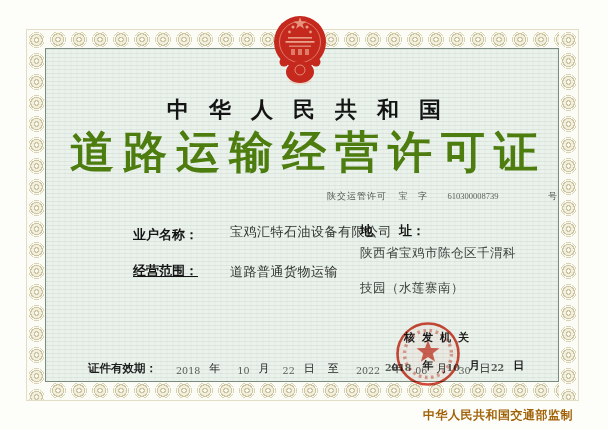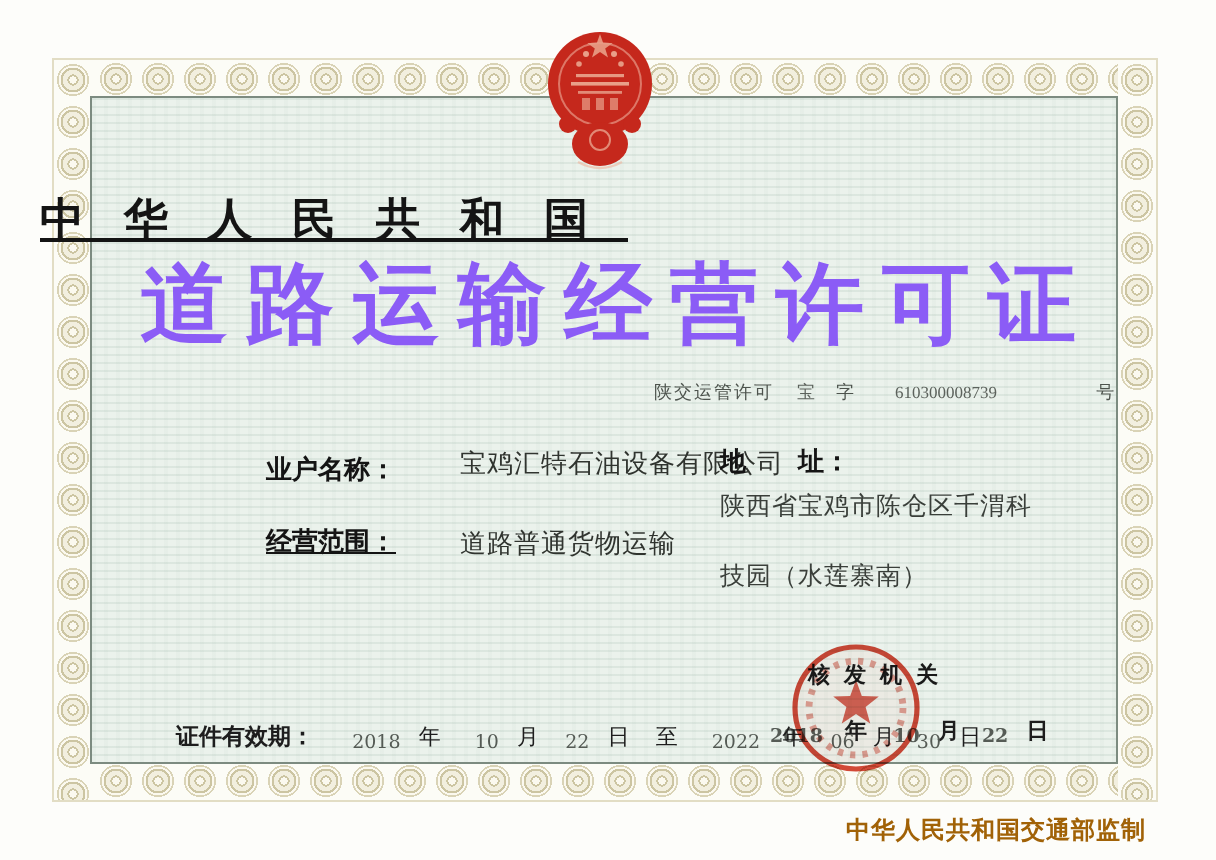--- a/index.html
+++ b/index.html
@@ -36,28 +36,28 @@
     background-color:#ebf2ec;
     background-image:
       repeating-linear-gradient(180deg, rgba(140,170,155,.16) 0 1px, rgba(0,0,0,0) 1px 4px),
       repeating-linear-gradient(90deg, rgba(140,170,155,.05) 0 2px, rgba(0,0,0,0) 2px 6px);
   }
   
   .emblem { position:absolute; left:272px; top:10px; width:56px; height:76px; z-index:6; }
   .seal   { position:absolute; left:392px; top:318px; width:72px; height:72px; z-index:5; mix-blend-mode:multiply; opacity:.92; }
   
   .country-title {
-    position:absolute; left:0; right:0; top:95px; text-align:left; z-index:2;
+    position:absolute; left:0; right:0; top:95px; text-align:center; z-index:2;
     font:bold 22px "Liberation Sans","DejaVu Sans",sans-serif;
-    letter-spacing:20px; text-indent:20px; color:#141414;text-decoration:underline;
+    letter-spacing:20px; text-indent:20px; color:#141414;
   }
   .main-title {
     position:absolute; left:0; right:0; top:123px; text-align:center; z-index:2;
     font:bold 44px "Liberation Serif","DejaVu Serif",serif;
-    letter-spacing:9px; text-indent:9px; color:#8b5cf6;
+    letter-spacing:9px; text-indent:9px; color:#4d7c0f;
   }
   .license-line { position:absolute; left:327px; top:190px; font-size:9px; color:#4d534d; letter-spacing:1px; white-space:nowrap; }
   .license-line .filled { color:#5c625c; font-family:"Liberation Serif","DejaVu Serif",serif; }
   .license-line .num { font-size:8.5px; letter-spacing:0; }
   .field-label { position:absolute; font:bold 13px "Liberation Sans","DejaVu Sans",sans-serif; color:#141414; }
   .field-value { position:absolute; font:13px "Liberation Serif","DejaVu Serif",serif; color:#30342f; letter-spacing:.5px; }
   .addr-value  { position:absolute; font:12.5px "Liberation Serif","DejaVu Serif",serif; color:#3a3f3a; letter-spacing:.5px; }
   .issuer-label { position:absolute; left:404px; top:330px; z-index:4; font:bold 11px "Liberation Sans","DejaVu Sans",sans-serif; letter-spacing:7px; color:#191919; }
   .date-line { position:absolute; white-space:nowrap; z-index:4; font-size:11px; color:#1d1d1d; }
   .date-line .num { font-size:9.5px; color:#555b55; position:relative; top:2px; font-family:"DejaVu Serif",serif; }

